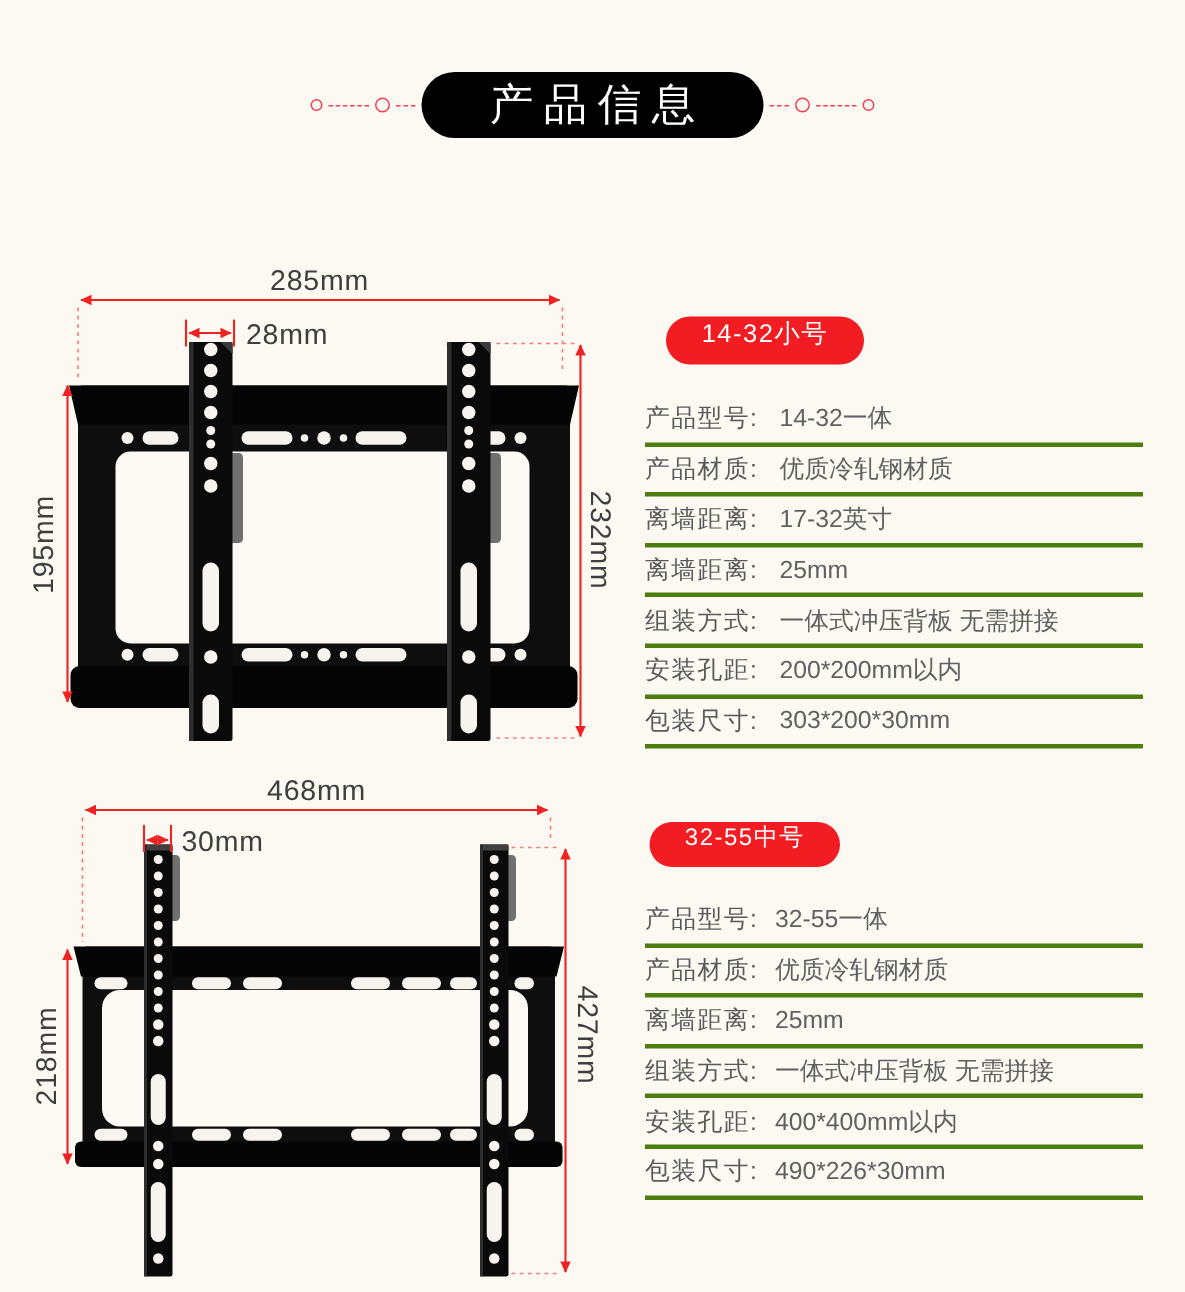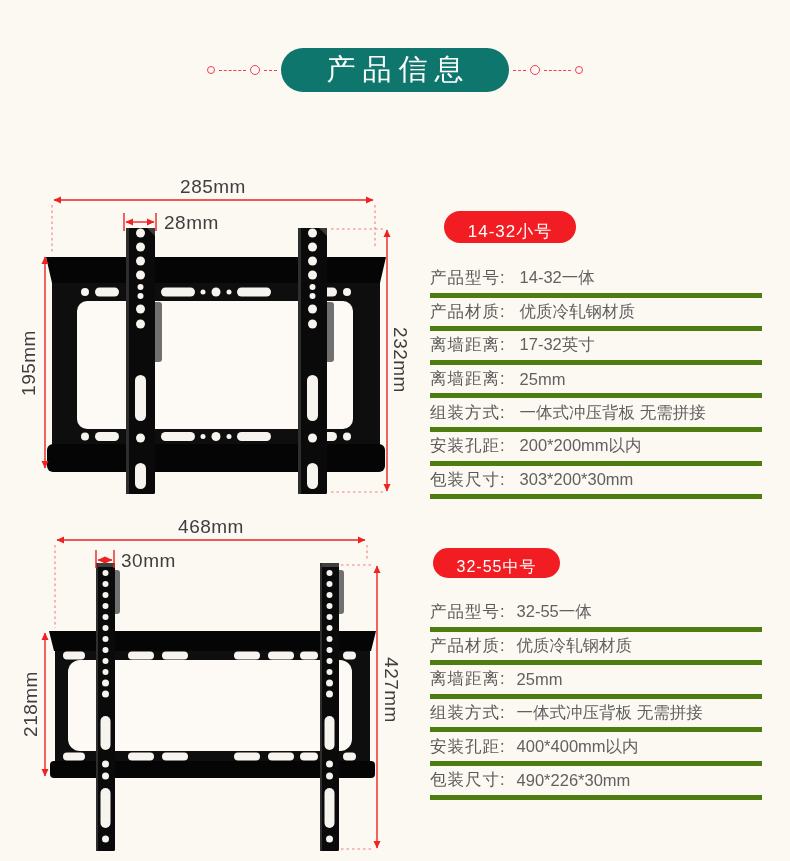--- a/index.html
+++ b/index.html
@@ -8,41 +8,41 @@
 
   
   .header{position:absolute;top:47px;left:0;width:790px;height:46px;
           display:flex;align-items:center;justify-content:center;}
   .decor-circle{border:1px solid #ef4156;border-radius:50%;background:transparent;flex:0 0 auto;}
   .decor-circle.sm{width:6px;height:6px;}
   .decor-circle.md{width:8px;height:8px;}
   .decor-dash{border-top:1px dashed #ef4156;height:0;flex:0 0 auto;}
   .decor-dash.lg{width:27px;margin:0 4px;}
   .decor-dash.sm{width:13px;margin:0 4px;}
-  .banner{height:44px;min-width:228px;background:#0f766e;border-radius:22px;
+  .banner{height:44px;min-width:228px;background:#000000;border-radius:22px;
           display:flex;align-items:center;justify-content:center;
           color:#fff;font-size:29px;font-weight:300;letter-spacing:7px;padding:0 26px 0 33px;box-sizing:border-box;}
 
   
   .diagram{position:absolute;left:0;}
   #diagram-small{top:165px;}
   #diagram-medium{top:520px;}
   .dim-text{font-size:19px;fill:#3e3e3e;letter-spacing:0.5px;}
 
   
   .badge{position:absolute;background:#f21d22;border-radius:16px;color:#fff;
-         display:flex;align-items:flex-end;justify-content:center;letter-spacing:1px;}
+         display:flex;align-items:flex-start;justify-content:center;letter-spacing:1px;}
   #badge-small{left:444px;top:211px;width:132px;height:32px;font-size:17px;}
   #badge-medium{left:433px;top:548px;width:127px;height:30px;font-size:16px;}
 
   .spec-table{position:absolute;left:430px;width:332px;}
   #spec-table-small{top:264px;}
   #spec-table-medium{top:598px;}
   .spec-row{height:33.6px;display:flex;align-items:center;
-            border-bottom:5px solid #4d7c0f;box-sizing:border-box;
+            border-bottom:3px solid #4d7c0f;box-sizing:border-box;
             color:#5a5a5a;font-size:16.5px;white-space:nowrap;}
   .spec-label{letter-spacing:1px;flex:0 0 auto;}
   .spec-value{margin-left:14px;color:#616161;}
   #spec-table-medium .spec-value{margin-left:11px;}
 </style>
 </head>
 <body>
 
 <div id="page">
 

